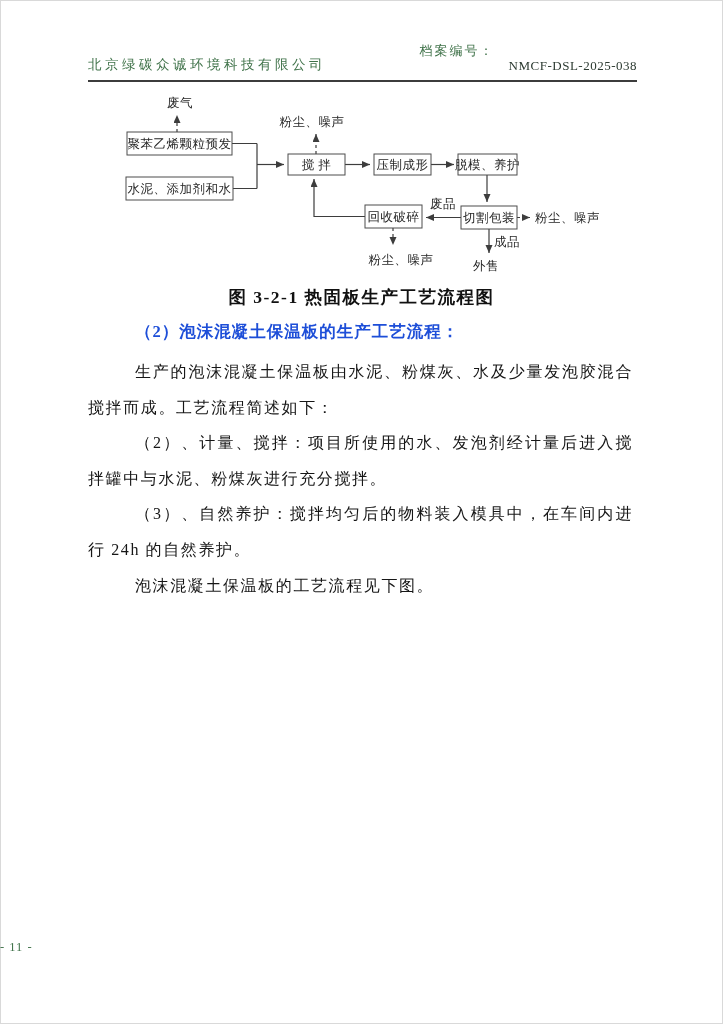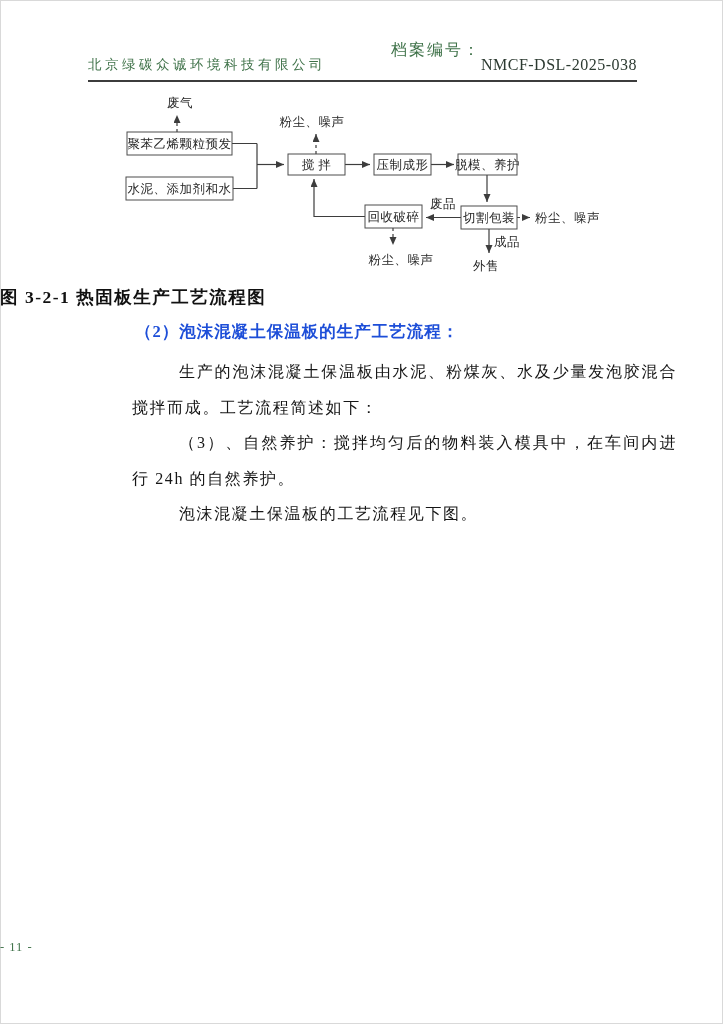--- a/index.html
+++ b/index.html
@@ -10,43 +10,43 @@
     box-shadow:inset 0 0 0 1px #d9d9d9;
   }
   
   .header{
     position:absolute;left:88px;top:46px;width:549px;height:28px;
     border-bottom:2px solid #3c3c3c;
     display:flex;justify-content:space-between;align-items:flex-end;
     padding-bottom:6px;box-sizing:content-box;
   }
   .company{font-size:13.5px;letter-spacing:3.5px;color:#3f7249;}
-  .archive{font-size:16px;display:flex;}
+  .archive{font-size:13px;display:flex;gap:14px;}
   .archive-label{color:#3f7249;letter-spacing:2px;}
   .archive-number{color:#2c3a31;letter-spacing:0.5px;font-family:"Liberation Serif",serif;margin-top:16px;}
   
   .flowchart{position:absolute;left:85px;top:85px;width:560px;height:205px;}
   .flowchart rect{fill:#ffffff;stroke:#4c4c4c;stroke-width:1;}
   .flowchart text{
     font-family:"Liberation Serif","DejaVu Serif",serif;
     font-size:12.5px;fill:#262626;letter-spacing:0.5px;
   }
   .flowchart .conn{stroke:#3d3d3d;stroke-width:1.2;fill:none;}
   .flowchart .dash{stroke-dasharray:3,3;}
   
   .caption{
-    position:absolute;left:0;top:285px;width:723px;
+    position:absolute;left:0;top:285px;width:723px;text-align:center;
     font-size:17.5px;font-weight:bold;letter-spacing:1.5px;color:#111;
   }
   .heading{
     position:absolute;left:88px;top:321px;width:544px;
     font-size:16.5px;font-weight:bold;letter-spacing:1px;color:#1d4ed8;
     text-indent:47px;
   }
-  .body-text{position:absolute;left:88px;top:354px;width:545px;margin-left:44px;}
+  .body-text{position:absolute;left:88px;top:354px;width:545px;}
   .body-text p{
     margin:0;font-size:16px;line-height:35.6px;letter-spacing:1.6px;
     text-align:justify;text-indent:47px;color:#161616;
   }
   
   .footer{
     position:absolute;left:0;top:940px;width:723px;text-align:left;
     font-size:12.5px;color:#3f7249;letter-spacing:1px;
   }
 </style>
@@ -122,19 +122,20 @@
     <text x="401" y="185" text-anchor="middle">外售</text>
     <text x="316" y="179" text-anchor="middle">粉尘、噪声</text>
   </svg>
 
   <div class="caption">图 3-2-1 热固板生产工艺流程图</div>
 
   <div class="heading">（2）泡沫混凝土保温板的生产工艺流程：</div>
 
   <div class="body-text">
     <p>生产的泡沫混凝土保温板由水泥、粉煤灰、水及少量发泡胶混合搅拌而成。工艺流程简述如下：</p>
+    <p>（2）、计量、搅拌：项目所使用的水、发泡剂经计量后进入搅拌罐中与水泥、粉煤灰进行充分搅拌。</p>
     <p>（3）、自然养护：搅拌均匀后的物料装入模具中，在车间内进行 24h 的自然养护。</p>
     <p>泡沫混凝土保温板的工艺流程见下图。</p>
   </div>
 
   <div class="footer">- 11 -</div>
 
 </div>
 
 </body></html>

